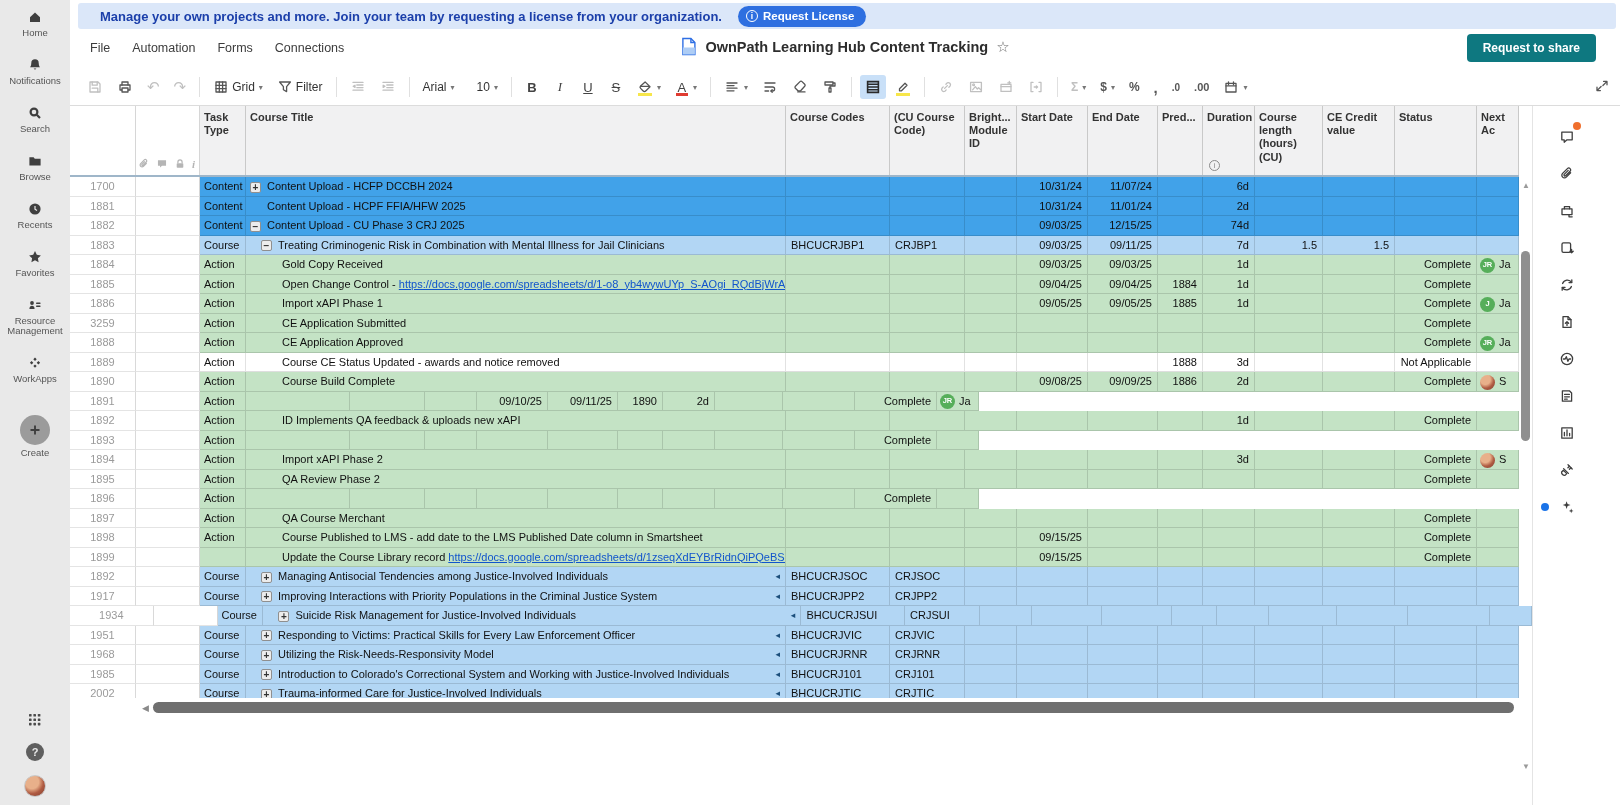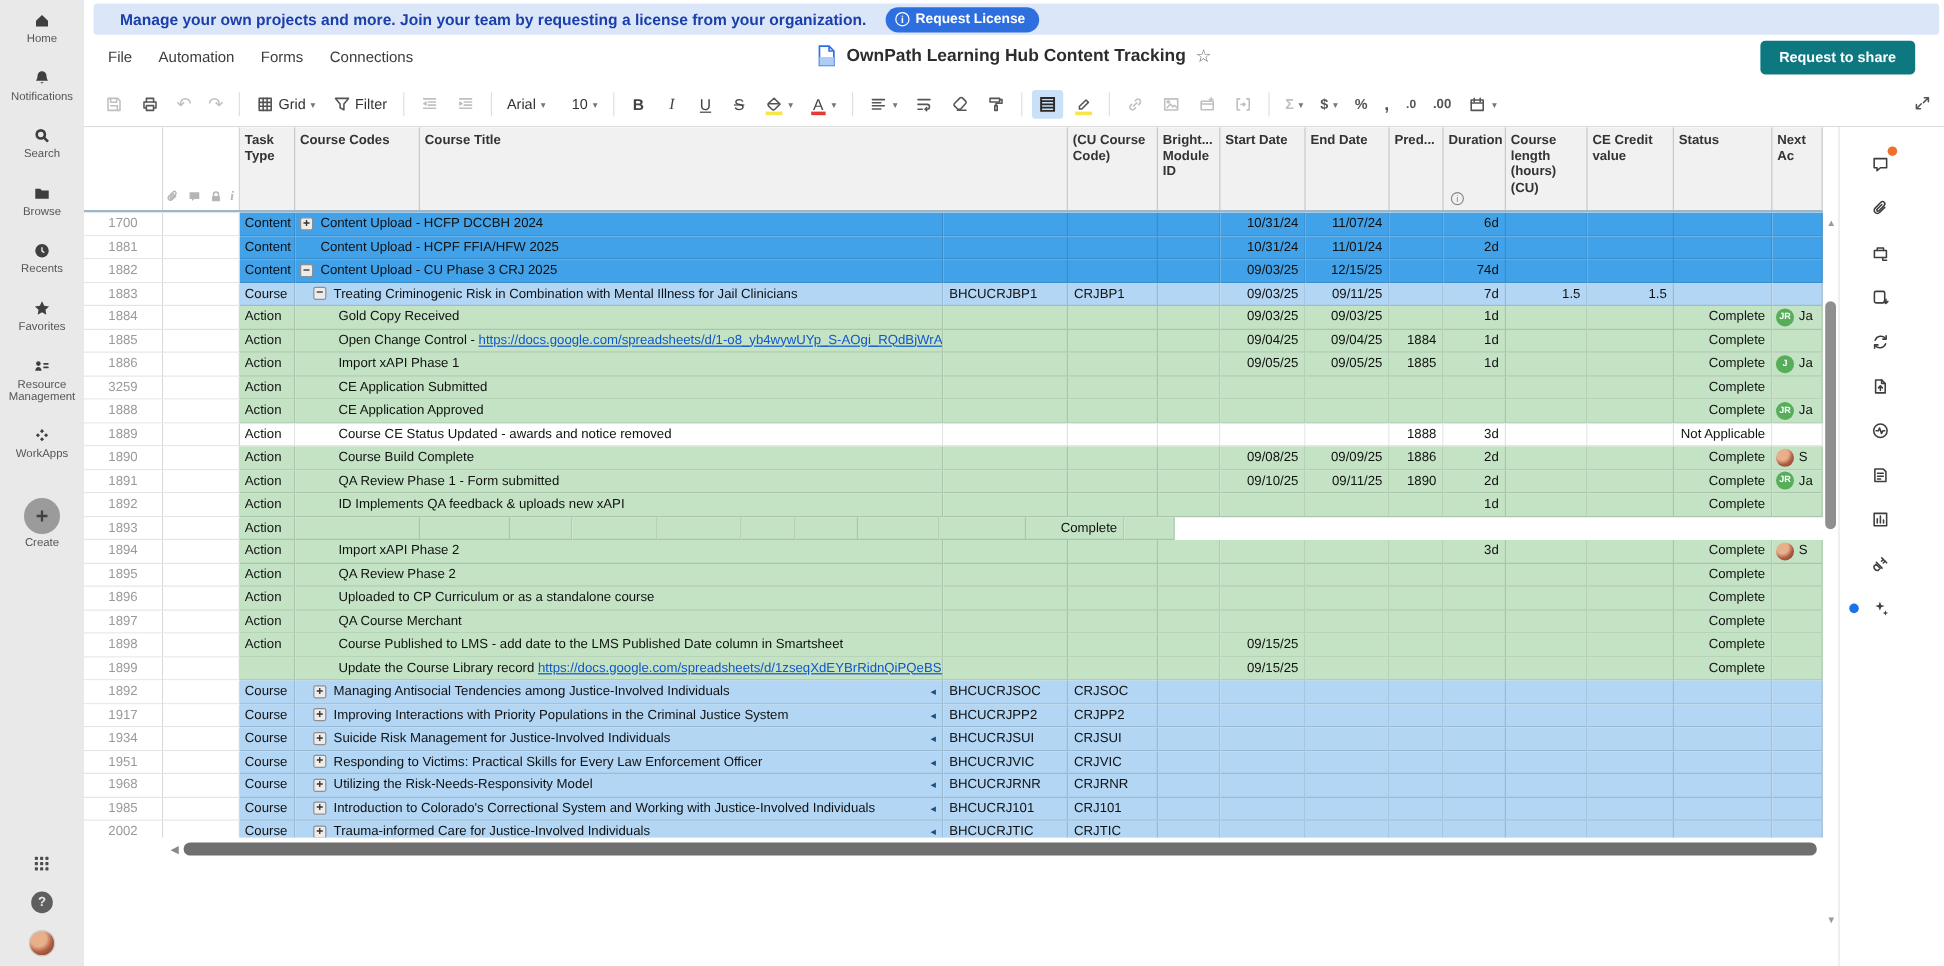--- a/index.html
+++ b/index.html
@@ -448,22 +448,22 @@
           <span class="ic">
             <svg width="12" height="12" viewBox="0 0 16 16" fill="currentColor">
               <path d="M5.2 7V5.4a2.8 2.8 0 0 1 5.6 0V7" fill="none" stroke="currentColor" stroke-width="1.6"></path>
               <rect x="3.6" y="7" width="8.8" height="6" rx="1"></rect>
             </svg>
           </span>
           <span style="font-style:italic;font-family:'Liberation Serif',serif;font-size:11px">i</span>
         </span>
       </div>
       <div class="hcell" style="width:46px"><span>Task Type</span></div>
+      <div class="hcell" style="width:540px"><span>Course Title</span></div>
       <div class="hcell" style="width:104px"><span>Course Codes</span></div>
-      <div class="hcell" style="width:540px"><span>Course Title</span></div>
       <div class="hcell" style="width:75px"><span>(CU Course Code)</span></div>
       <div class="hcell" style="width:52px"><span>Bright... Module ID</span></div>
       <div class="hcell" style="width:71px"><span>Start Date</span></div>
       <div class="hcell" style="width:70px"><span>End Date</span></div>
       <div class="hcell" style="width:45px"><span>Pred...</span></div>
       <div class="hcell" style="width:52px"><span>Duration</span><span class="info-i">i</span></div>
       <div class="hcell" style="width:68px"><span>Course length (hours) (CU)</span></div>
       <div class="hcell" style="width:72px"><span>CE Credit value</span></div>
       <div class="hcell" style="width:82px"><span>Status</span></div>
       <div class="hcell" style="width:42px"><span>Next Ac</span></div>
@@ -653,21 +653,20 @@
     <div class="cell c r" style="width:52px">2d</div>
     <div class="cell c r" style="width:68px"></div>
     <div class="cell c r" style="width:72px"></div>
     <div class="cell c r" style="width:82px">Complete</div>
     <div class="cell c" style="width:42px;padding-left:3px"><span class="av photo"></span><span>S</span></div>
   </div>
       <div class="grow bg-green">
     <div class="cell num" style="width:66px">1891</div>
     <div class="cell gutc" style="width:64px"></div>
     <div class="cell c" style="width:46px;padding-left:4px">Action</div>
-    <div class="cell c" style="width:540px;padding-left:36px"><span>QA Review Phase 1 - Form submitted</span></div>
     <div class="cell c" style="width:104px"></div>
     <div class="cell c" style="width:75px"></div>
     <div class="cell c" style="width:52px"></div>
     <div class="cell c r" style="width:71px">09/10/25</div>
     <div class="cell c r" style="width:70px">09/11/25</div>
     <div class="cell c r" style="width:45px">1890</div>
     <div class="cell c r" style="width:52px">2d</div>
     <div class="cell c r" style="width:68px"></div>
     <div class="cell c r" style="width:72px"></div>
     <div class="cell c r" style="width:82px">Complete</div>
@@ -737,21 +736,20 @@
     <div class="cell c r" style="width:52px"></div>
     <div class="cell c r" style="width:68px"></div>
     <div class="cell c r" style="width:72px"></div>
     <div class="cell c r" style="width:82px">Complete</div>
     <div class="cell c" style="width:42px;padding-left:3px"></div>
   </div>
       <div class="grow bg-green">
     <div class="cell num" style="width:66px">1896</div>
     <div class="cell gutc" style="width:64px"></div>
     <div class="cell c" style="width:46px;padding-left:4px">Action</div>
-    <div class="cell c" style="width:540px;padding-left:36px"><span>Uploaded to CP Curriculum or as a standalone course</span></div>
     <div class="cell c" style="width:104px"></div>
     <div class="cell c" style="width:75px"></div>
     <div class="cell c" style="width:52px"></div>
     <div class="cell c r" style="width:71px"></div>
     <div class="cell c r" style="width:70px"></div>
     <div class="cell c r" style="width:45px"></div>
     <div class="cell c r" style="width:52px"></div>
     <div class="cell c r" style="width:68px"></div>
     <div class="cell c r" style="width:72px"></div>
     <div class="cell c r" style="width:82px">Complete</div>
@@ -836,21 +834,21 @@
     <div class="cell c r" style="width:71px"></div>
     <div class="cell c r" style="width:70px"></div>
     <div class="cell c r" style="width:45px"></div>
     <div class="cell c r" style="width:52px"></div>
     <div class="cell c r" style="width:68px"></div>
     <div class="cell c r" style="width:72px"></div>
     <div class="cell c r" style="width:82px"></div>
     <div class="cell c" style="width:42px;padding-left:3px"></div>
   </div>
       <div class="grow bg-lightblue">
-    <div class="cell num" style="width:66px">1934</div>
+    <div class="cell num" style="width:84px">1934</div>
     <div class="cell gutc" style="width:64px"></div>
     <div class="cell c" style="width:46px;padding-left:4px">Course</div>
     <div class="cell c" style="width:540px;padding-left:15px"><span class="ovf">◂</span><span class="toggle">+</span><span>Suicide Risk Management for Justice-Involved Individuals</span></div>
     <div class="cell c" style="width:104px">BHCUCRJSUI</div>
     <div class="cell c" style="width:75px">CRJSUI</div>
     <div class="cell c" style="width:52px"></div>
     <div class="cell c r" style="width:71px"></div>
     <div class="cell c r" style="width:70px"></div>
     <div class="cell c r" style="width:45px"></div>
     <div class="cell c r" style="width:52px"></div>

